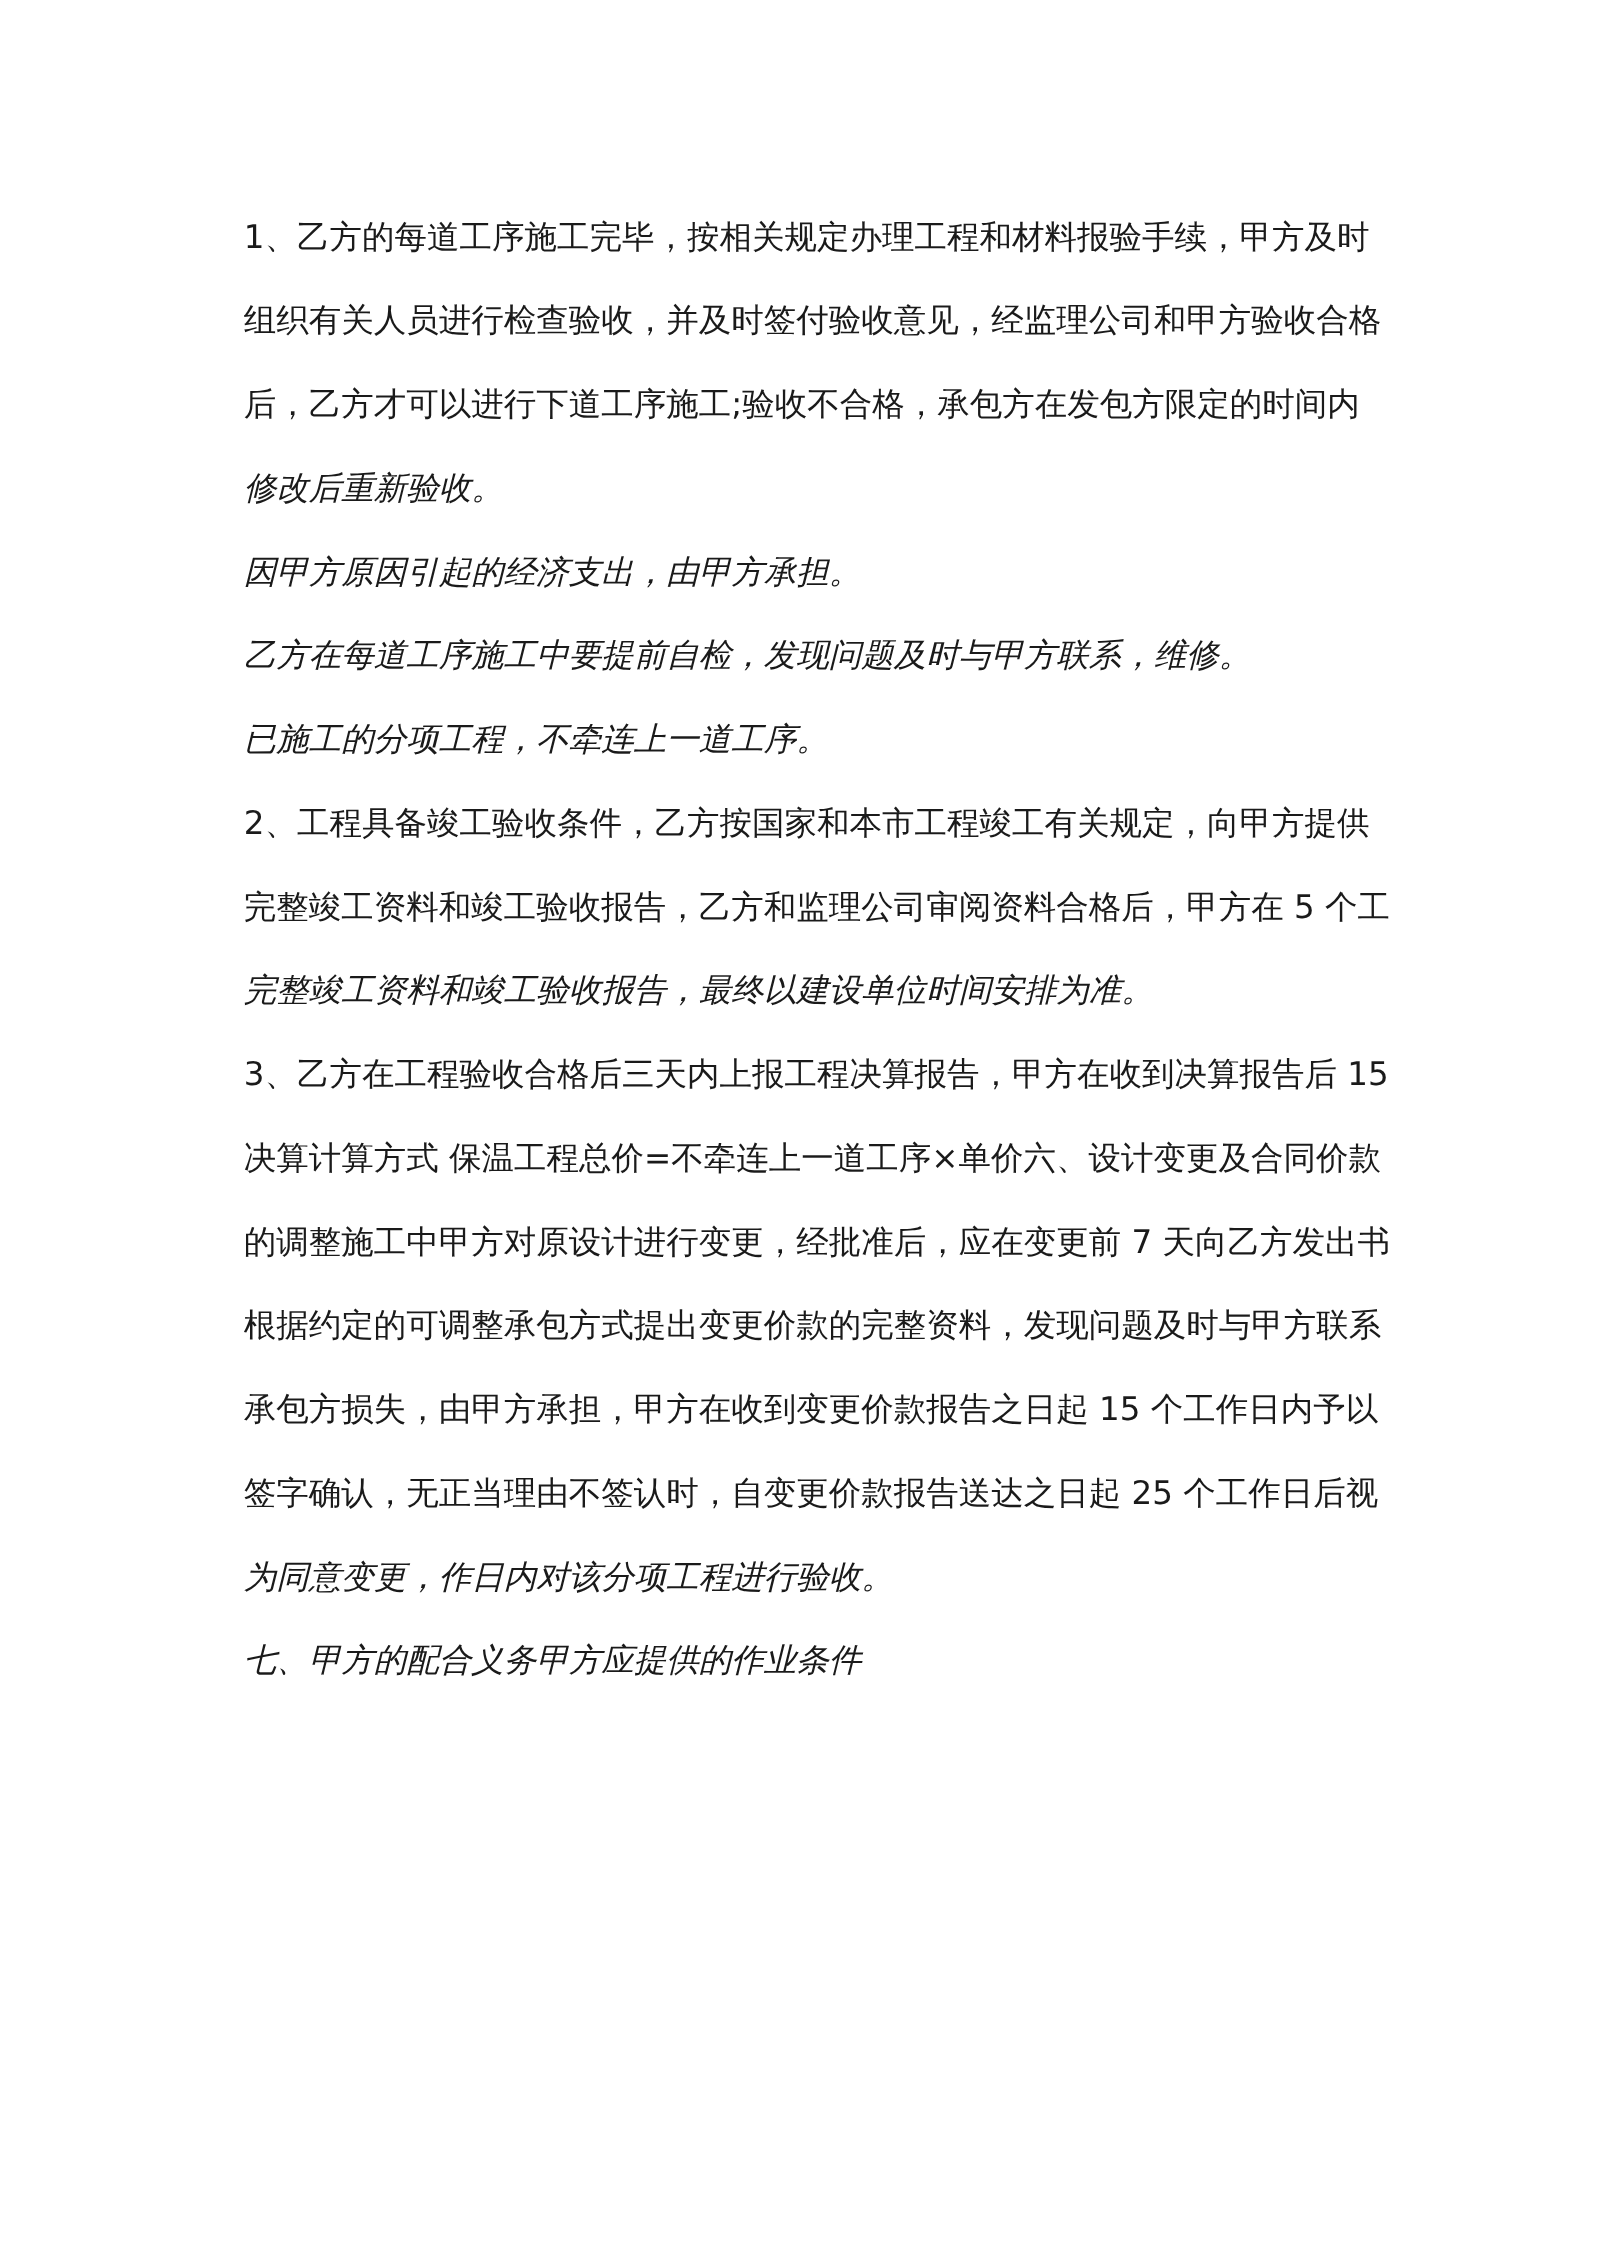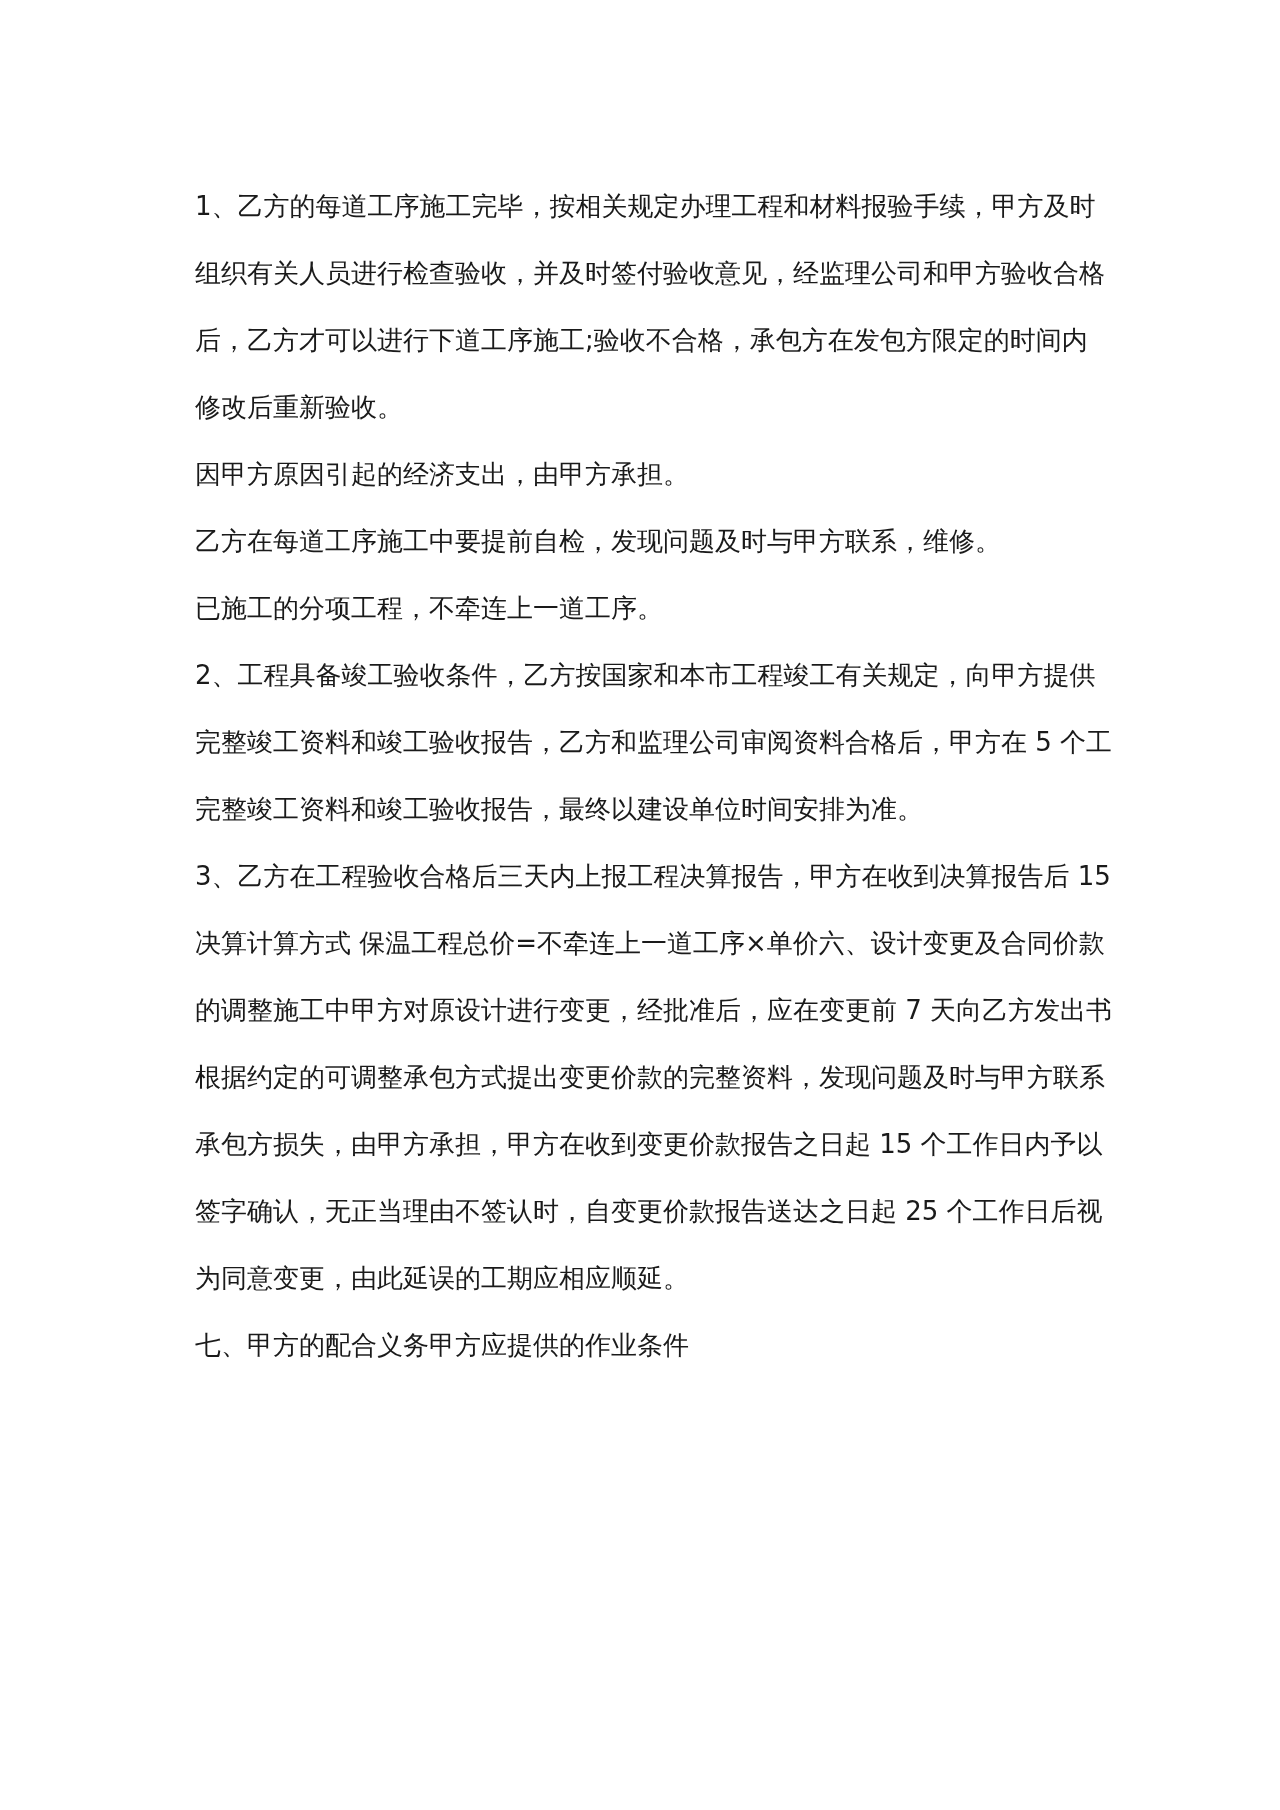--- a/index.html
+++ b/index.html
@@ -11,39 +11,40 @@
     width: 1280px;
     height: 1810px;
     position: relative;
     overflow: hidden;
     font-family: "DejaVu Sans", "Liberation Sans", sans-serif;
     color: #1a1a1a;
   }
   .page {
     position: absolute;
     left: 195px;
-    top: 173px;
+    top: 157px;
     width: 890px;
   }
   .para {
     margin: 0;
     padding: 0;
   }
   .line {
     display: block;
     height: 67px;
     line-height: 67px;
     font-size: 26px;
     white-space: nowrap;
     text-align: justify;
     text-align-last: justify;
     width: 890px;
   }
   .line.last {
     text-align-last: left;
+    font-style: italic;
   }
 </style>
 </head>
 <body>
 
 <div class="page">
 
   <div class="para">
     <span class="line">1、乙方的每道工序施工完毕，按相关规定办理工程和材料报验手续，甲方及时</span>
     <span class="line">组织有关人员进行检查验收，并及时签付验收意见，经监理公司和甲方验收合格</span>
@@ -72,21 +73,21 @@
   <div class="para">
     <span class="line">3、乙方在工程验收合格后三天内上报工程决算报告，甲方在收到决算报告后 15</span>
   </div>
 
   <div class="para">
     <span class="line">决算计算方式 保温工程总价=不牵连上一道工序×单价六、设计变更及合同价款</span>
     <span class="line">的调整施工中甲方对原设计进行变更，经批准后，应在变更前 7 天向乙方发出书</span>
     <span class="line">根据约定的可调整承包方式提出变更价款的完整资料，发现问题及时与甲方联系</span>
     <span class="line">承包方损失，由甲方承担，甲方在收到变更价款报告之日起 15 个工作日内予以</span>
     <span class="line">签字确认，无正当理由不签认时，自变更价款报告送达之日起 25 个工作日后视</span>
-    <span class="line last">为同意变更，由此延误的工期应相应顺延。</span>
+    <span class="line last">为同意变更，作日内对该分项工程进行验收。</span>
   </div>
 
   <div class="para">
     <span class="line last">七、甲方的配合义务甲方应提供的作业条件</span>
   </div>
 
 
 </div>
 
 </body></html>

